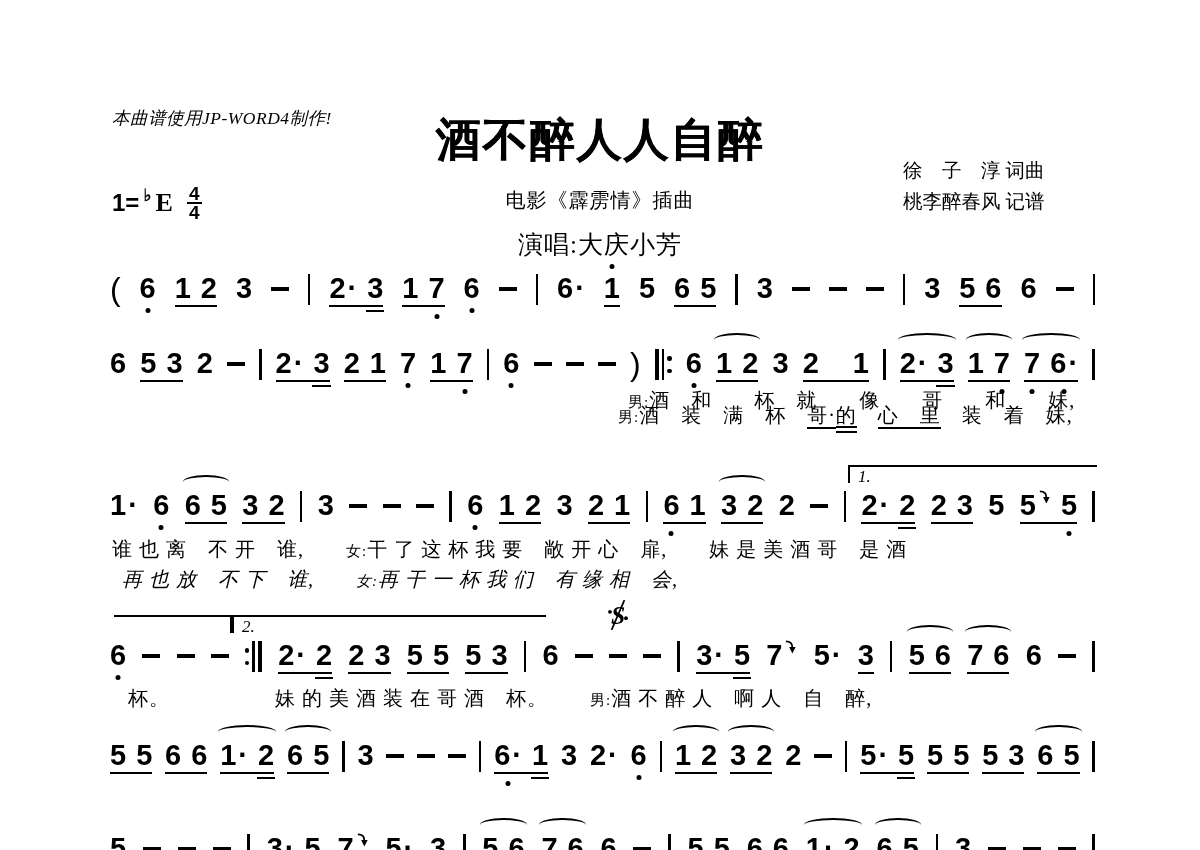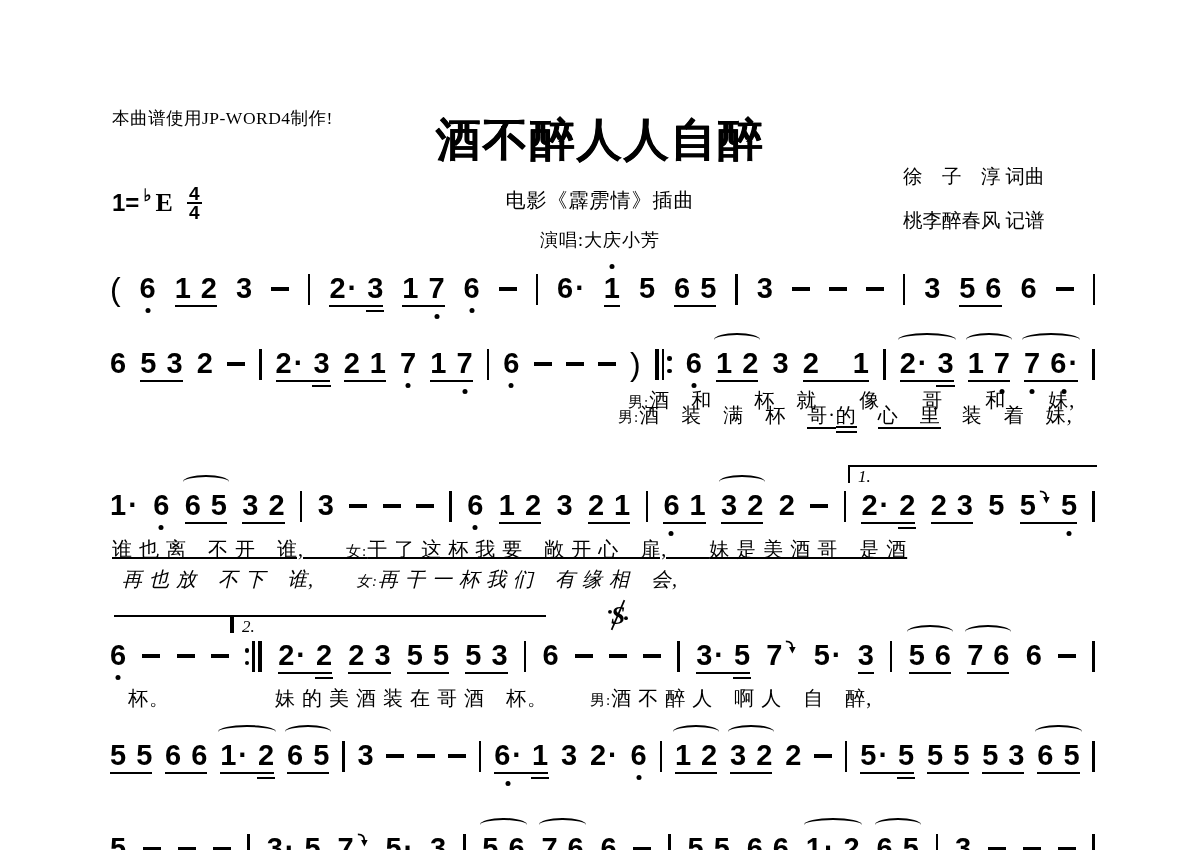--- a/index.html
+++ b/index.html
@@ -1,25 +1,25 @@
 <!DOCTYPE html>
 <html><head>
 <meta charset="utf-8">
 <style>
   html,body{margin:0;padding:0;background:#fff}
   body{width:1200px;height:850px;overflow:hidden;position:relative;color:#000;
        font-family:"Liberation Serif","DejaVu Serif",serif}
   .abs{position:absolute}
   
-  .watermark{left:112px;top:106px;font-size:17.5px;letter-spacing:.5px}
+  .watermark{left:112px;top:106px;font-size:17.5px;font-style:italic;letter-spacing:.5px}
   .title{left:0;right:0;top:110px;text-align:center;font-size:45px;font-weight:700;letter-spacing:2px;
          text-shadow:.6px 0 0 #000}
-  .creditbox{left:903px;top:155px;font-size:19.5px;line-height:44px;white-space:pre}
+  .creditbox{left:903px;top:155px;font-size:19.5px;line-height:31px;white-space:pre}
   .subtitle{left:0;right:0;top:187px;text-align:center;font-size:20px;letter-spacing:1px}
-  .singer{left:0;right:0;top:228px;text-align:center;font-size:18px;letter-spacing:1px}
+  .singer{left:0;right:0;top:228px;text-align:center;font-size:25px;letter-spacing:1px}
   .keysig{left:112px;top:186px;display:flex;align-items:center;gap:4px;
           font-family:"Liberation Sans","DejaVu Sans",sans-serif;font-weight:700}
   .keysig .oneq{font-size:24px}
   .keysig .flat{font-size:17px;position:relative;top:-8px;font-family:"Liberation Serif",serif}
   .keysig .letter{font-size:26px;font-family:"Liberation Serif",serif}
   .frac{display:inline-flex;flex-direction:column;align-items:center;margin-left:10px;line-height:15px;font-size:19px}
   .frac .mid{width:15px;height:2px;background:#000;margin:1px 0}
   
   .system{position:absolute;left:110px;width:985px}
   .notes{display:flex;justify-content:space-between;align-items:flex-start;width:985px}
@@ -436,21 +436,21 @@
           </span>
           <span class="note">
             <span class="digit">5</span>
             <span class="ldot deep"></span>
           </span>
           <span class="gline"></span>
         </span>
         <span class="bar"></span>
       </div>
       <div class="volta tick-left" style="left: 738px; width: 247px;"><span class="vlabel">1.</span></div>
-      <div class="lyrics" style="left: 2px; top: 45px; text-decoration: underline;"><span>谁 也 离　不 开　谁,　　</span><span class="lyr-small">女:</span><span>干 了 这 杯 我 要　敞 开 心　扉,　　</span><span>妹 是 美 酒 哥　是 酒</span></div>
+      <div class="lyrics" style="left: 2px; top: 45px;"><span>谁 也 离　不 开　谁,　　</span><span class="lyr-small">女:</span><span>干 了 这 杯 我 要　敞 开 心　扉,　　</span><span>妹 是 美 酒 哥　是 酒</span></div>
       <div class="lyrics" style="left: 12px; top: 75px; font-style: italic;"><span>再 也 放　不 下　谁,　　</span><span class="lyr-small">女:</span><span>再 干 一 杯 我 们　有 缘 相　会,</span></div>
     </div>
     <div class="system" style="top: 641px;">
       <div class="notes">
         <span class="note">
           <span class="digit">6</span>
           <span class="ldot"></span>
         </span>
         <span class="dash"></span>
         <span class="dash"></span>

